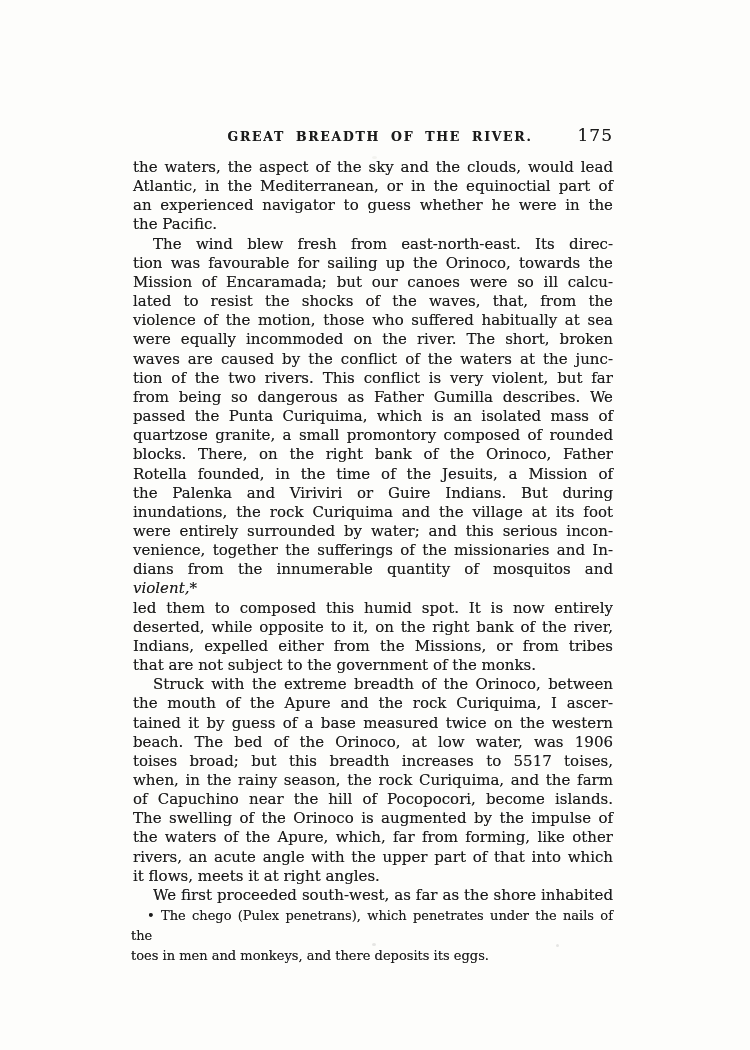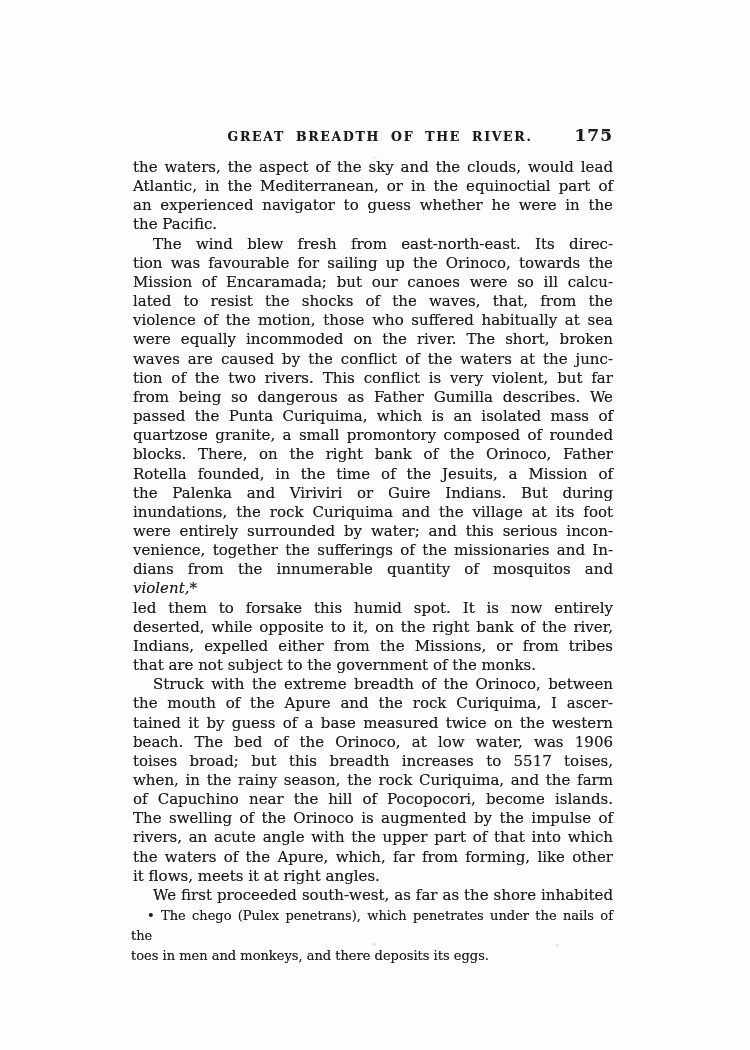--- a/index.html
+++ b/index.html
@@ -35,21 +35,21 @@
     font-weight: 700;
     letter-spacing: 1.7px;
     word-spacing: 5px;
     white-space: nowrap;
   }
   .page-number {
     position: absolute;
     right: 0;
     top: -4px;
     font-size: 17px;
-    font-weight: 700;
+    font-weight: 400;
     letter-spacing: 1px;
   }
   .body-text {
     position: absolute;
     top: 158px;
     left: 133px;
     width: 480px;
     font-size: 15px;
     line-height: 19.15px;
   }
@@ -112,36 +112,36 @@
         <div class="line"><span>from being so dangerous as Father Gumilla describes.  We</span></div>
         <div class="line"><span>passed the Punta Curiquima, which is an isolated mass of</span></div>
         <div class="line"><span>quartzose granite, a small promontory composed of rounded</span></div>
         <div class="line"><span>blocks.  There, on the right bank of the Orinoco, Father</span></div>
         <div class="line"><span>Rotella founded, in the time of the Jesuits, a Mission of</span></div>
         <div class="line"><span>the Palenka and Viriviri or Guire Indians.  But during</span></div>
         <div class="line"><span>inundations, the rock Curiquima and the village at its foot</span></div>
         <div class="line"><span>were entirely surrounded by water; and this serious incon-</span></div>
         <div class="line"><span>venience, together the sufferings of the missionaries and In-</span></div>
         <div class="line"><span>dians from the innumerable quantity of mosquitos and </span><span class="em">violent,</span><span>*</span></div>
-        <div class="line"><span>led them to forsake this humid spot.  It is now entirely</span></div>
+        <div class="line"><span>led them to composed this humid spot.  It is now entirely</span></div>
         <div class="line"><span>deserted, while opposite to it, on the right bank of the river,</span></div>
         <div class="line"><span>Indians, expelled either from the Missions, or from tribes</span></div>
         <div class="line last"><span>that are not subject to the government of the monks.</span></div>
       </div>
       <div class="paragraph">
         <div class="line indent"><span>Struck with the extreme breadth of the Orinoco, between</span></div>
         <div class="line"><span>the mouth of the Apure and the rock Curiquima, I ascer-</span></div>
         <div class="line"><span>tained it by guess of a base measured twice on the western</span></div>
         <div class="line"><span>beach.  The bed of the Orinoco, at low water, was 1906</span></div>
         <div class="line"><span>toises broad; but this breadth increases to 5517 toises,</span></div>
         <div class="line"><span>when, in the rainy season, the rock Curiquima, and the farm</span></div>
         <div class="line"><span>of Capuchino near the hill of Pocopocori, become islands.</span></div>
         <div class="line"><span>The swelling of the Orinoco is augmented by the impulse of</span></div>
+        <div class="line"><span>the waters of the Apure, which, far from forming, like other</span></div>
         <div class="line"><span>rivers, an acute angle with the upper part of that into which</span></div>
-        <div class="line"><span>the waters of the Apure, which, far from forming, like other</span></div>
         <div class="line last"><span>it flows, meets it at right angles.</span></div>
       </div>
       <div class="paragraph">
         <div class="line indent"><span>We first proceeded south-west, as far as the shore inhabited</span></div>
       </div>
     </div>
 
   <div class="footnote">
       <div class="line indent"><span>• The chego (Pulex penetrans), which penetrates under the nails of the</span></div>
       <div class="line last"><span>toes in men and monkeys, and there deposits its eggs.</span></div>

